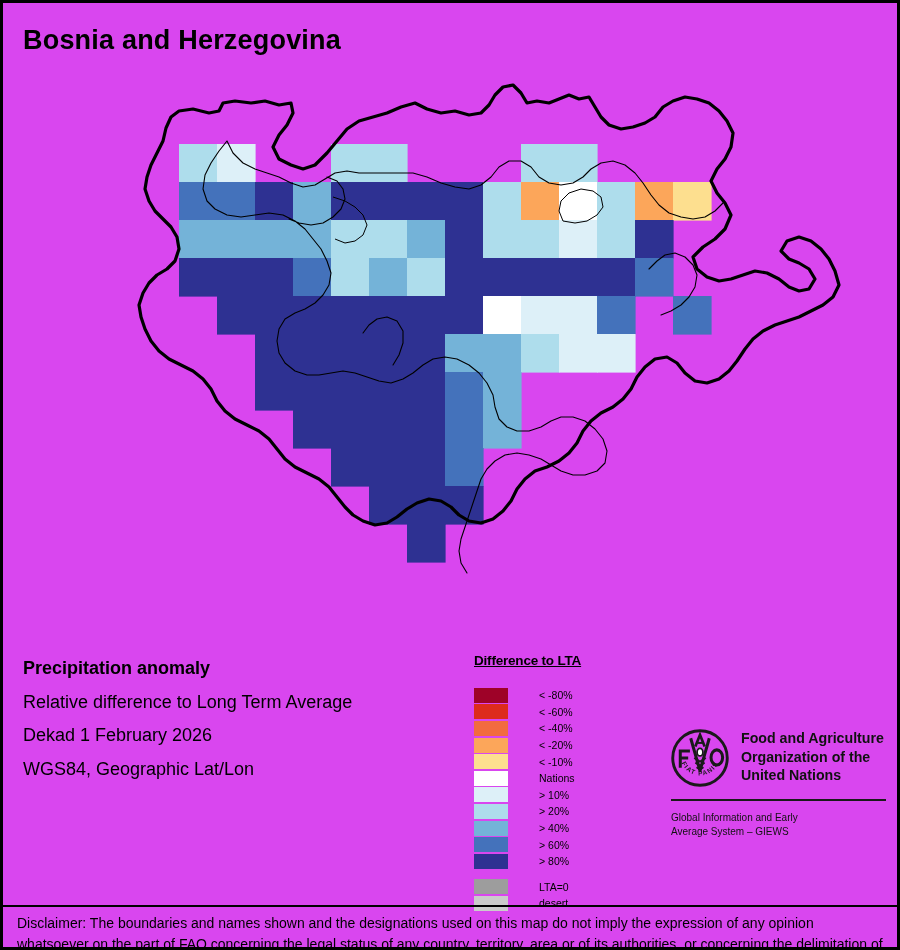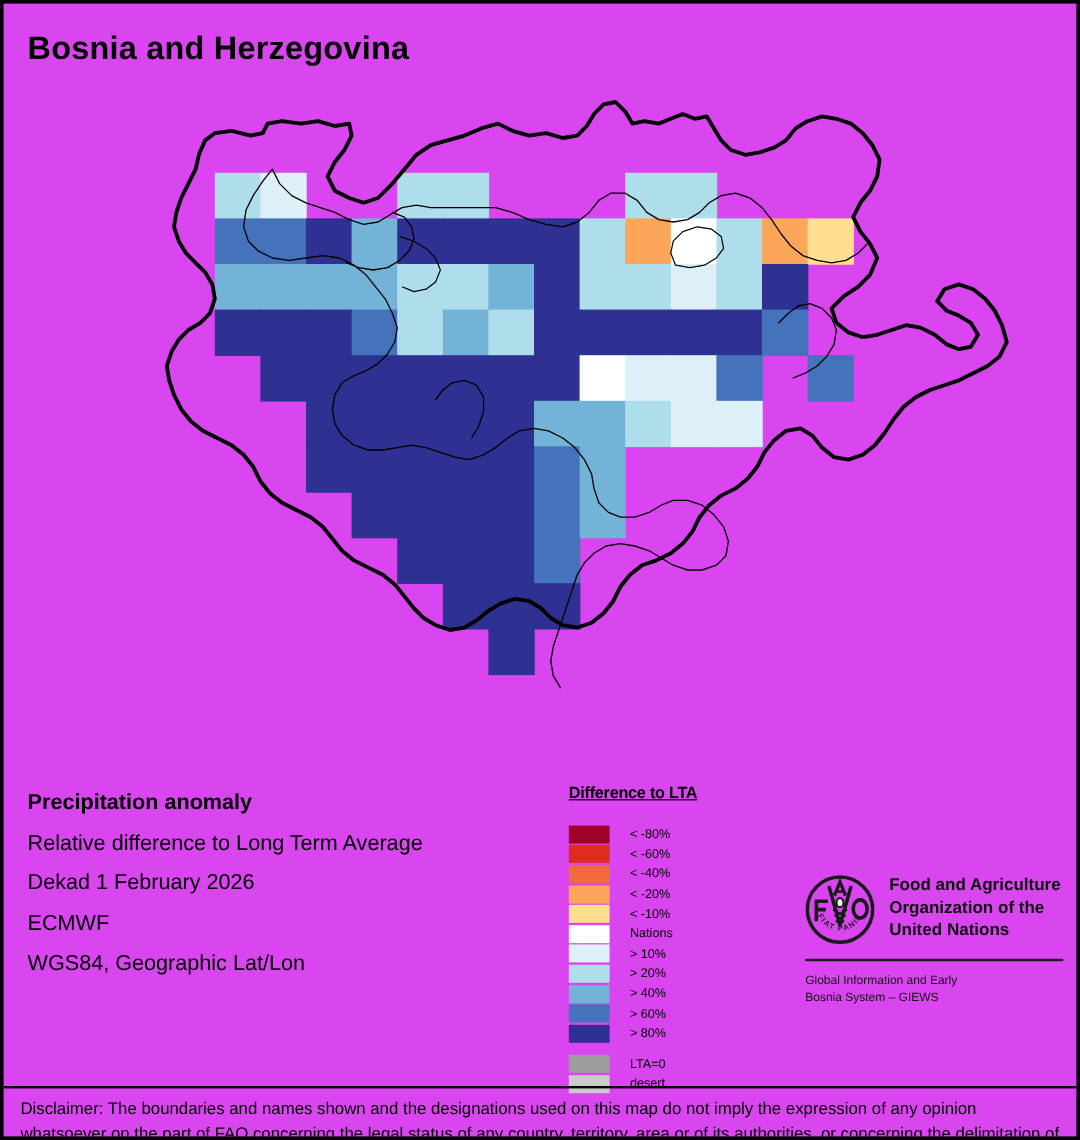--- a/index.html
+++ b/index.html
@@ -21,21 +21,21 @@
   
   #info-block{position:absolute;left:20px;top:655px;width:400px;}
   #info-block .line{font-size:18px;color:#000;margin-bottom:12.5px;white-space:nowrap;}
   #info-block .line.head{font-weight:bold;}
   
   #legend{position:absolute;left:471px;top:650px;width:170px;}
   #legend-title{
     font-size:13.5px;font-weight:bold;color:#000;
     text-decoration:underline;margin-bottom:19px;letter-spacing:-.2px;
   }
-  .legend-row{display:flex;align-items:center;height:16.6px;}
+  .legend-row{display:flex;align-items:center;height:16.6px;gap:14px;}
   .legend-swatch{width:34px;height:15px;flex:0 0 34px;}
   .legend-label{font-size:10.5px;color:#000;margin-left:17px;white-space:nowrap;}
   .legend-gap{height:9px;}
   
   #fao{position:absolute;left:668px;top:726px;width:215px;}
   #fao-top{display:flex;align-items:flex-start;}
   #fao-logo{width:58px;height:58px;flex:0 0 58px;}
   #fao-name{margin-left:12px;font-size:14.2px;font-weight:bold;line-height:1.32;color:#111;}
   #fao-rule{border-top:2px solid #1a1a1a;margin:12px 0 10px 0;width:215px;}
   #fao-sub{font-size:10px;line-height:1.35;color:#111;}
@@ -229,21 +229,20 @@
            L342,170 L332,166
            M560,148 L572,150 L584,148 L594,142 L600,134 L598,124 L590,118
            L578,116 L566,120 L558,128 L556,138 Z"></path>
     </svg>
   </div>
 
   <div id="info-block">
     <div class="line head">Precipitation anomaly</div>
     <div class="line">Relative difference to Long Term Average</div>
     <div class="line">Dekad 1 February 2026</div>
-    <div class="line">ECMWF</div>
     <div class="line">WGS84, Geographic Lat/Lon</div>
   </div>
 
   <div id="legend">
     <div id="legend-title">Difference to LTA</div>
     <div id="legend-items">
         <div class="legend-row">
           <div class="legend-swatch" style="background: rgb(158, 2, 40);"></div>
           <div class="legend-label">&lt; -80%</div>
         </div>
@@ -326,20 +325,20 @@
       </svg>
       <div id="fao-name">
         <div>Food and Agriculture</div>
         <div>Organization of the</div>
         <div>United Nations</div>
       </div>
     </div>
     <div id="fao-rule"></div>
     <div id="fao-sub">
       <div>Global Information and Early</div>
-      <div>Bosnia System – GIEWS</div>
+      <div>Average System – GIEWS</div>
     </div>
   </div>
 
   <div id="disclaimer-rule"></div>
   <div id="disclaimer">Disclaimer: The boundaries and names shown and the designations used on this map do not imply the expression of any opinion whatsoever on the part of FAO concerning the legal status of any country, territory, area or of its authorities, or concerning the delimitation of its frontiers and boundaries.</div>
 
 </div>
 
 </body></html>

